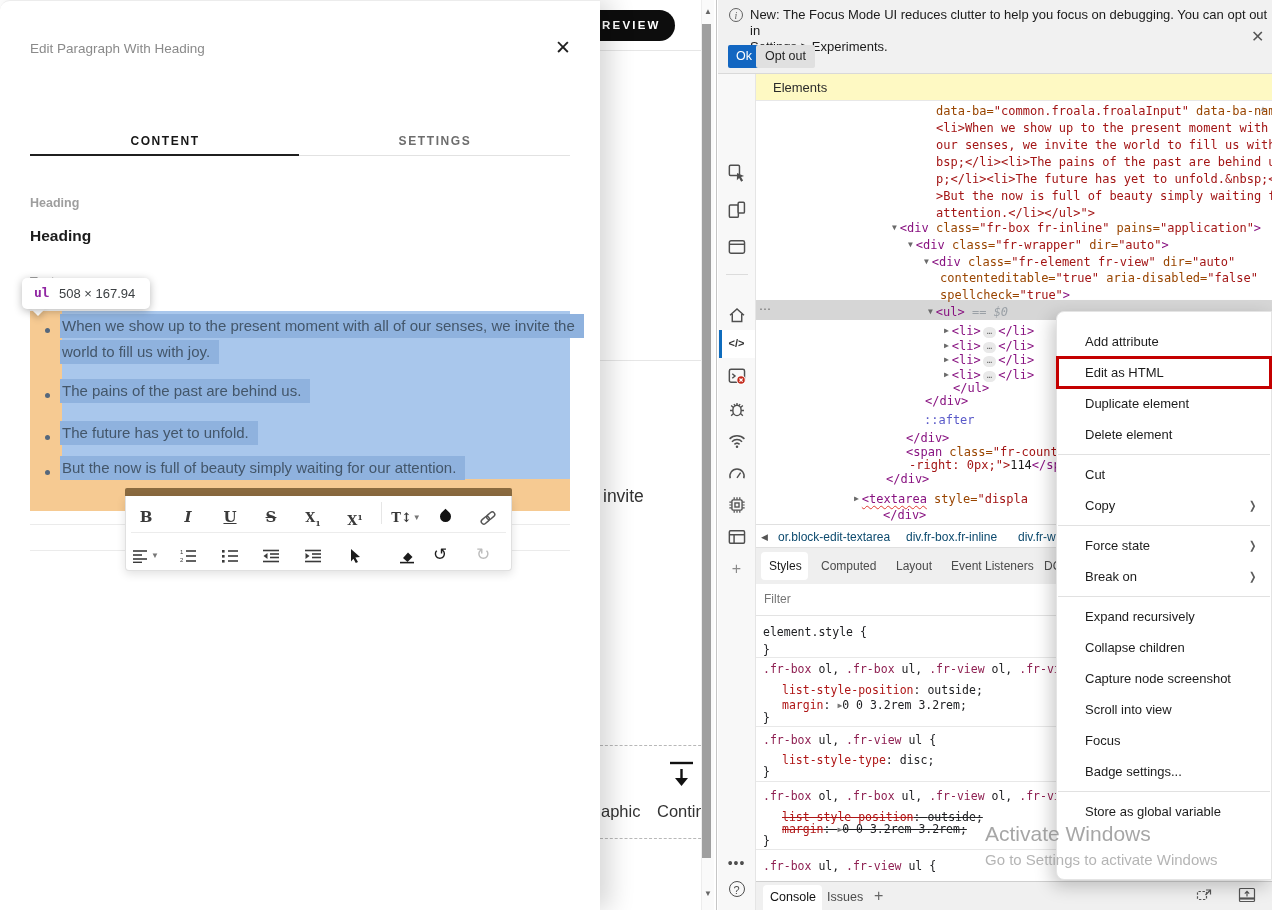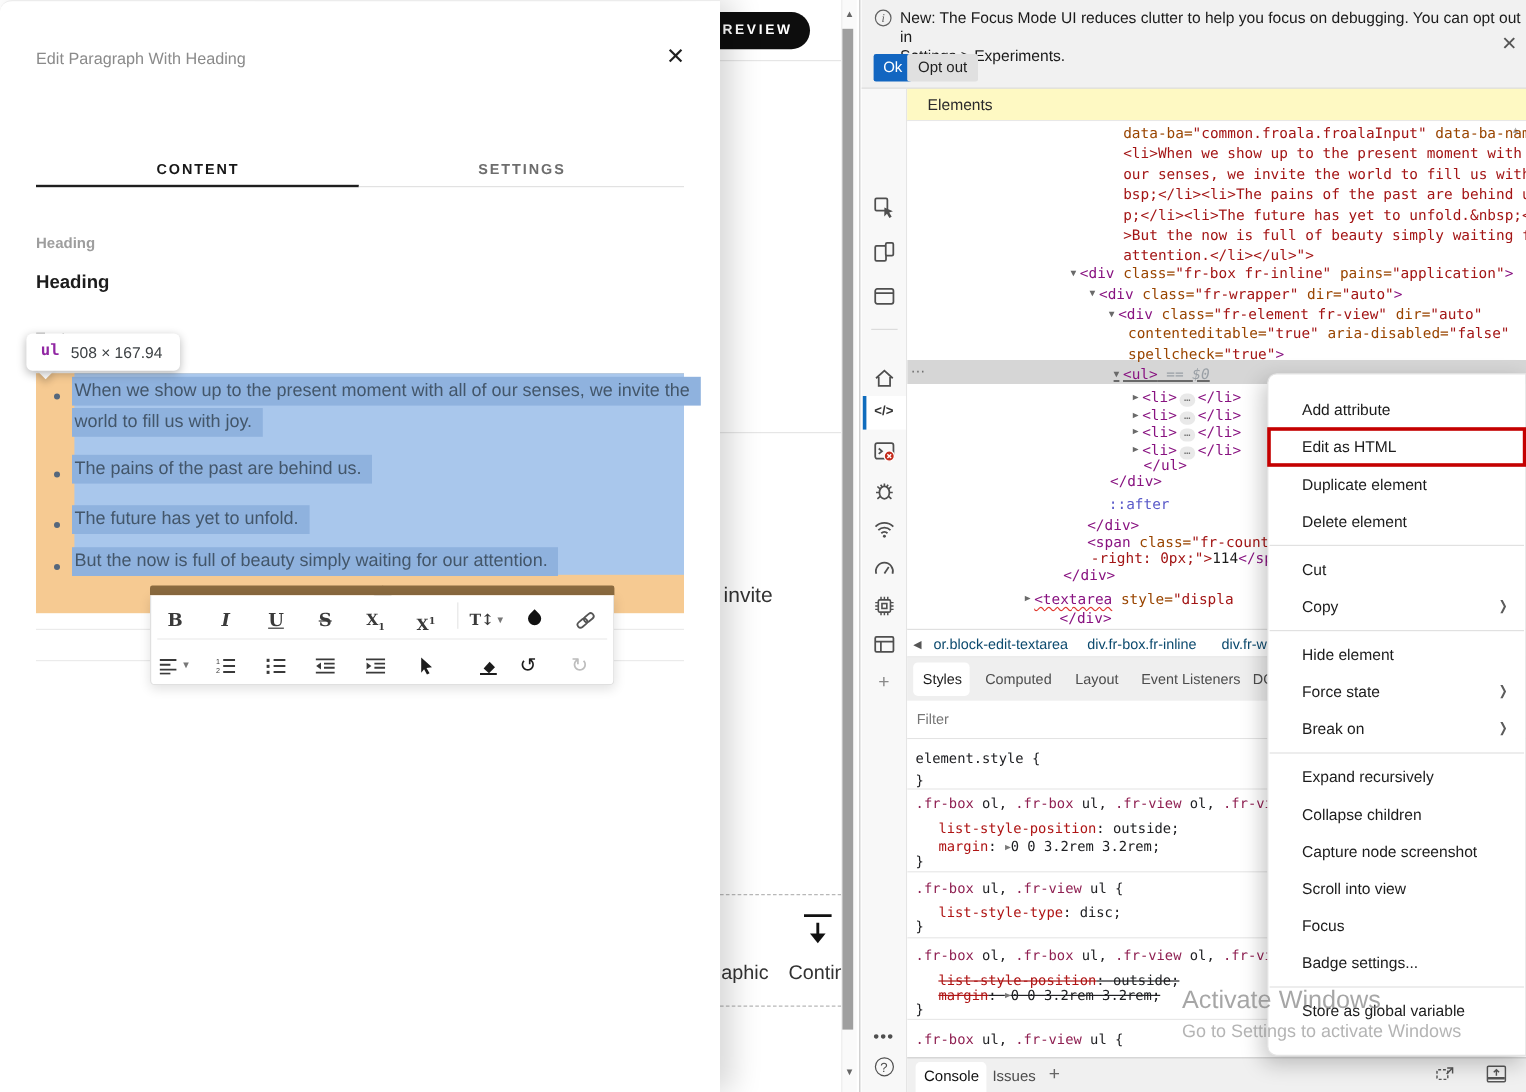--- a/index.html
+++ b/index.html
@@ -363,21 +363,21 @@
         <div class="crow" style="left: 180px; top: 37px;"><span class="p-v">our senses, we invite the world to fill us with joy.&amp;n</span></div>
         <div class="crow" style="left: 180px; top: 54px;"><span class="p-v">bsp;&lt;/li&gt;&lt;li&gt;The pains of the past are behind us.&amp;nbs</span></div>
         <div class="crow" style="left: 180px; top: 71px;"><span class="p-v">p;&lt;/li&gt;&lt;li&gt;The future has yet to unfold.&amp;nbsp;&lt;/li&gt;&lt;li</span></div>
         <div class="crow" style="left: 180px; top: 88px;"><span class="p-v">&gt;But the now is full of beauty simply waiting for our</span></div>
         <div class="crow" style="left: 180px; top: 105px;"><span class="p-v">attention.&lt;/li&gt;&lt;/ul&gt;"&gt;</span></div>
         <div class="crow" style="left: 136px; top: 119px;"><span class="p-ar">▼</span><span class="p-tag">&lt;div</span><span class="p-a"> class=</span><span class="p-v">"fr-box fr-inline"</span><span class="p-a"> pains=</span><span class="p-v">"application"</span><span class="p-tag">&gt;</span></div>
         <div class="crow" style="left: 152px; top: 136px;"><span class="p-ar">▼</span><span class="p-tag">&lt;div</span><span class="p-a"> class=</span><span class="p-v">"fr-wrapper"</span><span class="p-a"> dir=</span><span class="p-v">"auto"</span><span class="p-tag">&gt;</span></div>
         <div class="crow" style="left: 168px; top: 153px;"><span class="p-ar">▼</span><span class="p-tag">&lt;div</span><span class="p-a"> class=</span><span class="p-v">"fr-element fr-view"</span><span class="p-a"> dir=</span><span class="p-v">"auto"</span></div>
         <div class="crow" style="left: 184px; top: 170px;"><span class="p-a">contenteditable=</span><span class="p-v">"true"</span><span class="p-a"> aria-disabled=</span><span class="p-v">"false"</span></div>
         <div class="crow" style="left: 184px; top: 187px;"><span class="p-a">spellcheck=</span><span class="p-v">"true"</span><span class="p-tag">&gt;</span></div>
-        <div class="crow" style="left: 172px; top: 203px; text-decoration: underline;"><span class="p-ar">▼</span><span class="p-tag">&lt;ul&gt;</span><span class="p-eq"> == </span><span class="p-d">$0</span></div>
+        <div class="crow" style="left: 172px; top: 203px;"><span class="p-ar">▼</span><span class="p-tag">&lt;ul&gt;</span><span class="p-eq"> == </span><span class="p-d">$0</span></div>
         <div class="crow" style="left: 188px; top: 222px;"><span class="p-tr">▶</span><span class="p-tag">&lt;li&gt;</span><span class="p-b">…</span><span class="p-tag">&lt;/li&gt;</span></div>
         <div class="crow" style="left: 188px; top: 237px;"><span class="p-tr">▶</span><span class="p-tag">&lt;li&gt;</span><span class="p-b">…</span><span class="p-tag">&lt;/li&gt;</span></div>
         <div class="crow" style="left: 188px; top: 251px;"><span class="p-tr">▶</span><span class="p-tag">&lt;li&gt;</span><span class="p-b">…</span><span class="p-tag">&lt;/li&gt;</span></div>
         <div class="crow" style="left: 188px; top: 266px;"><span class="p-tr">▶</span><span class="p-tag">&lt;li&gt;</span><span class="p-b">…</span><span class="p-tag">&lt;/li&gt;</span></div>
         <div class="crow" style="left: 197px; top: 280px;"><span class="p-tag">&lt;/ul&gt;</span></div>
         <div class="crow" style="left: 169px; top: 293px;"><span class="p-tag">&lt;/div&gt;</span></div>
         <div class="crow" style="left: 168px; top: 312px;"><span class="p-ps">::after</span></div>
         <div class="crow" style="left: 150px; top: 330px;"><span class="p-tag">&lt;/div&gt;</span></div>
         <div class="crow" style="left: 150px; top: 344px;"><span class="p-tag">&lt;span</span><span class="p-a"> class=</span><span class="p-v">"fr-count</span></div>
         <div class="crow" style="left: 153px; top: 357px;"><span class="p-v">-right: 0px;"&gt;</span><span class="p-tx">114</span><span class="p-tag">&lt;/sp</span></div>
@@ -451,21 +451,20 @@
 
   <div class="abs" id="ctxmenu">
       <div class="cm-item">Add attribute</div>
       <div class="cm-item hl">Edit as HTML</div>
       <div class="cm-item">Duplicate element</div>
       <div class="cm-item">Delete element</div>
       <div class="cm-sep"></div>
       <div class="cm-item">Cut</div>
       <div class="cm-item">Copy<span class="cm-sub">❯</span></div>
       <div class="cm-sep"></div>
-      <div class="cm-item">Hide element</div>
       <div class="cm-item">Force state<span class="cm-sub">❯</span></div>
       <div class="cm-item">Break on<span class="cm-sub">❯</span></div>
       <div class="cm-sep"></div>
       <div class="cm-item">Expand recursively</div>
       <div class="cm-item">Collapse children</div>
       <div class="cm-item">Capture node screenshot</div>
       <div class="cm-item">Scroll into view</div>
       <div class="cm-item">Focus</div>
       <div class="cm-item">Badge settings...</div>
       <div class="cm-sep"></div>

